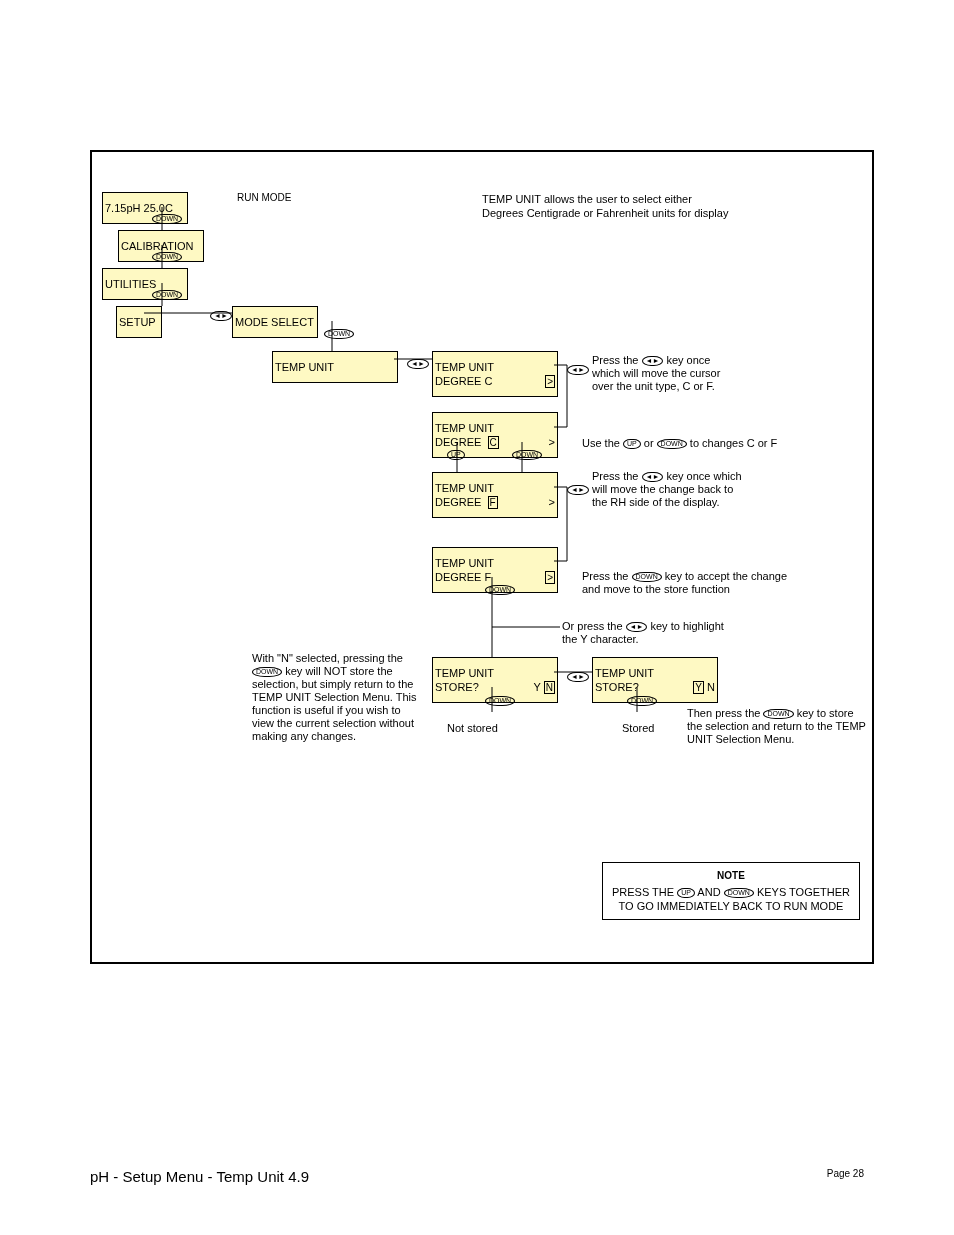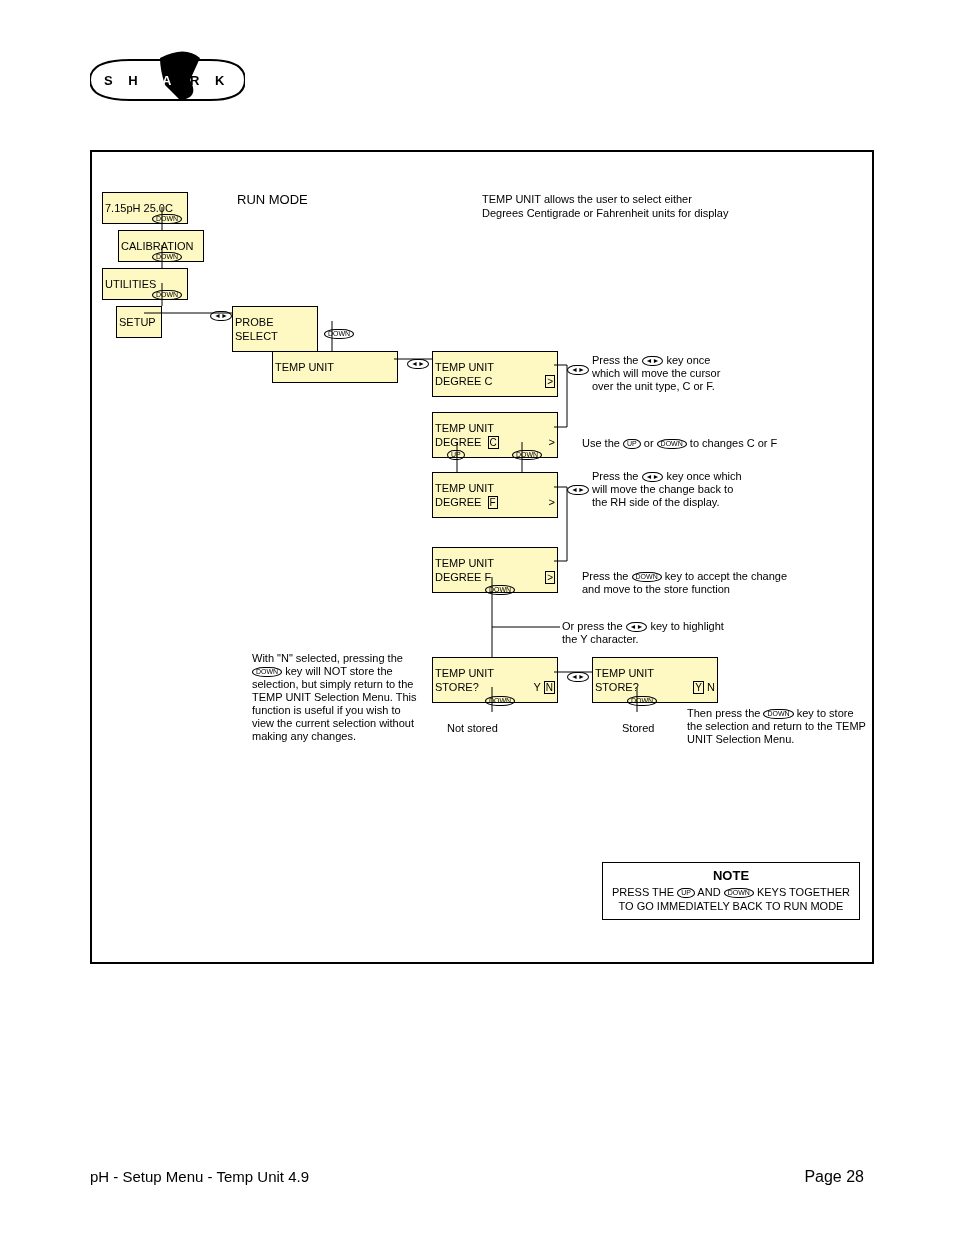--- a/index.html
+++ b/index.html
@@ -53,37 +53,37 @@
     background:#fef9c3;
     font-family: Arial, sans-serif;
     font-size:11px;
     padding:8px 2px;
     line-height:14px;
   }
   .menu-box.sm { width:80px; }
   .menu-box.md { width:120px; }
   .menu-box.h30 { height:28px; }
   .label { font-size:11px; font-family: Arial, sans-serif; }
-  .run-mode { font-size:13px; }
+  .run-mode { font-size:10px; }
   .footer-left {
     position:absolute; left:90px; top:1168px; font-size:15px;
   }
   .footer-right {
-    position:absolute; right:90px; top:1168px; font-size:16px;
+    position:absolute; right:90px; top:1168px; font-size:10px;
   }
   .note-box {
     position:absolute;
     border:1px solid #000;
     text-align:center;
     padding:6px 8px;
     font-size:11px;
     line-height:14px;
     width:240px;
   }
-  .note-title { font-weight:bold; font-size:13px; margin-bottom:2px; }
+  .note-title { font-weight:bold; font-size:10px; margin-bottom:2px; }
   
   .key {
     display:inline-block;
     border:1px solid #000;
     border-radius:50%/60%;
     font-size:7px;
     line-height:8px;
     padding:0 3px;
     vertical-align:middle;
     font-family: Arial, sans-serif;
@@ -95,41 +95,32 @@
   }
   .cursor-box {
     display:inline-block; border:1px solid #000; padding:0 1px; font-size:10px; line-height:11px;
   }
 </style>
 </head>
 <body>
 
 <div class="page">
 
-  <div class="logo">
-    <svg viewBox="0 0 155 60">
-      <path d="M0 30 Q0 10 40 10 L120 10 Q155 10 155 30 Q155 50 120 50 L40 50 Q0 50 0 30 Z" fill="#fff" stroke="#000" stroke-width="2"></path>
-      <path d="M70 8 Q95 -5 110 8 L100 30 Q110 48 90 50 L75 35 Q70 20 70 8 Z" fill="#000"></path>
-      <text x="14" y="35" font-family="Arial" font-size="13" font-weight="bold" fill="#000" letter-spacing="6">S H</text>
-      <text x="72" y="35" font-family="Arial" font-size="13" font-weight="bold" fill="#fff">A</text>
-      <text x="100" y="35" font-family="Arial" font-size="13" font-weight="bold" fill="#000" letter-spacing="6">R K</text>
-    </svg>
-  </div>
 
 
   <div class="frame">
 
     <div class="abs menu-box sm" style="left:10px; top:40px;">7.15pH  25.0C</div>
     <div class="abs menu-box sm" style="left:26px; top:78px;">CALIBRATION</div>
     <div class="abs menu-box sm" style="left:10px; top:116px;">UTILITIES</div>
     <div class="abs menu-box" style="left:24px; top:154px; width:40px;">SETUP</div>
 
     <div class="abs run-mode" style="left:145px; top:40px;">RUN MODE</div>
 
-    <div class="abs menu-box sm" style="left:140px; top:154px;">PROBE SELECT</div>
+    <div class="abs menu-box sm" style="left:140px; top:154px;">MODE SELECT</div>
     <div class="abs menu-box md" style="left:180px; top:199px;">TEMP UNIT</div>
 
     <div class="abs label" style="left:390px; top:40px; width:250px; line-height:14px;">TEMP UNIT allows the user to select either Degrees Centigrade or Fahrenheit units for display</div>
 
     <div class="abs menu-box md h30" style="left:340px; top:199px;">
       <div>TEMP UNIT</div>
       <div><span>DEGREE   C</span><span style="float:right;"><span class="cursor-box">&gt;</span></span></div>
     </div>
     <div class="abs label" style="left:500px; top:202px; width:140px; line-height:13px;">
       <span>Press the </span><span class="key">◄►</span><span> key once which will move the cursor over the unit type, C or F.</span>

